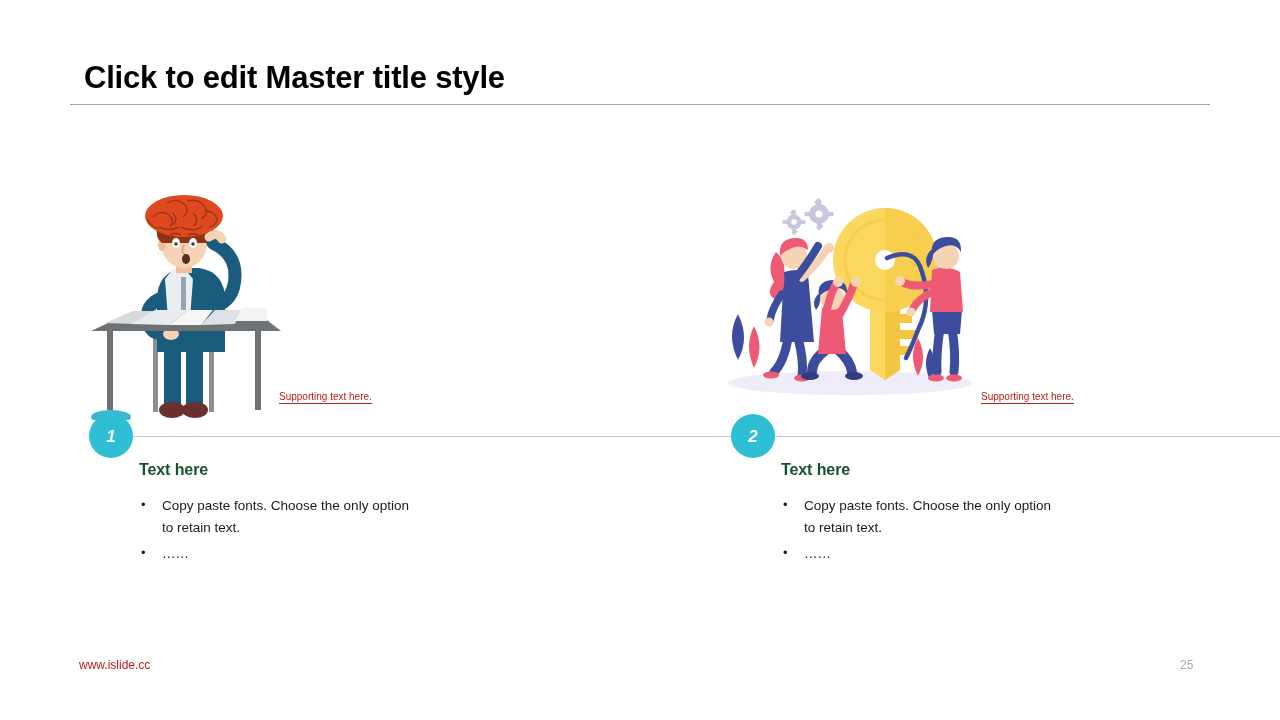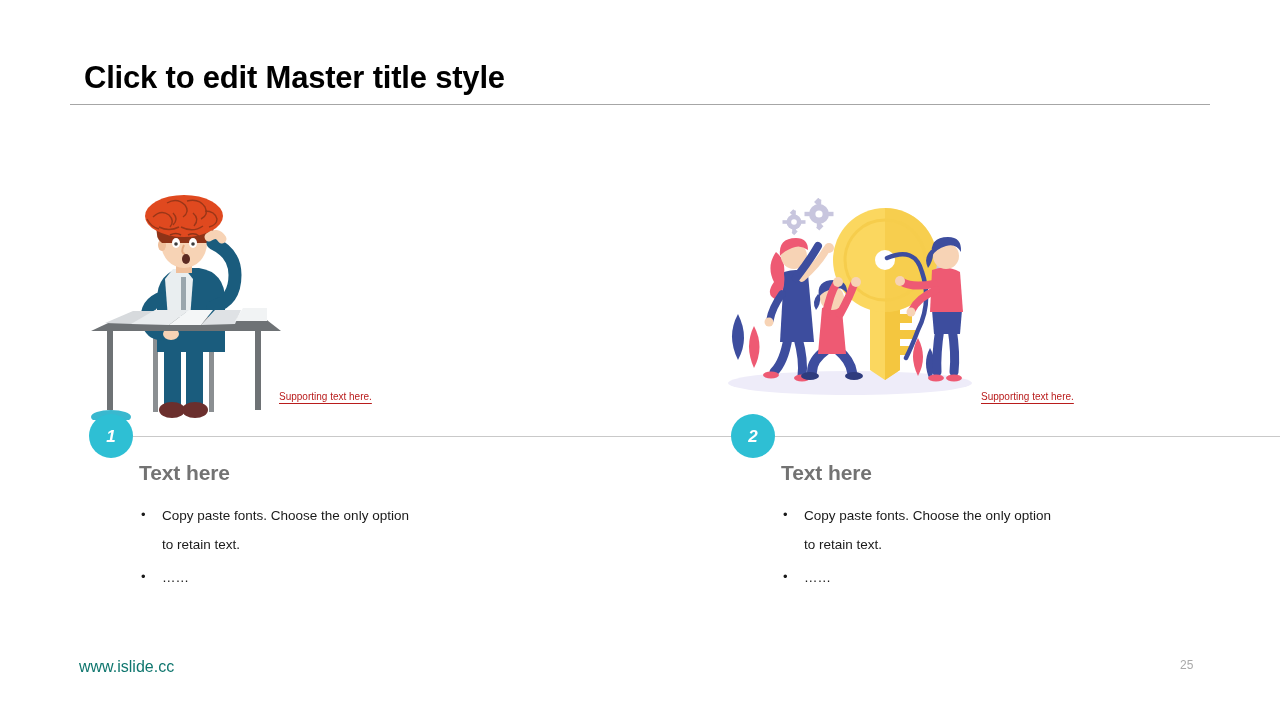--- a/index.html
+++ b/index.html
@@ -77,55 +77,55 @@
   .support-1 { left: 279px; top: 391px; }
   .support-2 { left: 981px; top: 391px; }
 
   
   .block { position: absolute; }
   .block-1 { left: 139px; top: 461px; width: 330px; }
   .block-2 { left: 781px; top: 461px; width: 330px; }
 
   .block h3 {
     margin: 0 0 16px 0;
-    font-size: 21px;
+    font-size: 16px;
     font-weight: bold;
-    color: #737373;
+    color: #14532d;
     letter-spacing: -0.1px;
   }
   .bullets {
     list-style: none;
     margin: 0;
     padding: 0;
   }
   .bullets li {
     position: relative;
     padding-left: 23px;
     font-size: 13.5px;
-    line-height: 29px;
+    line-height: 22px;
     color: #1a1a1a;
     margin-bottom: 4px;
     max-width: 250px;
   }
   .bullets li::before {
     content: "\2022";
     position: absolute;
     left: 2px;
     top: -1px;
     font-size: 13px;
     color: #1a1a1a;
   }
 
   
   .footer-url {
     position: absolute;
     left: 79px;
     top: 658px;
-    font-size: 16px;
-    color: #0f766e;
+    font-size: 12px;
+    color: #b91c1c;
   }
   .footer-page {
     position: absolute;
     left: 1180px;
     top: 658px;
     font-size: 12px;
     color: #a9a9a9;
   }
 
   

